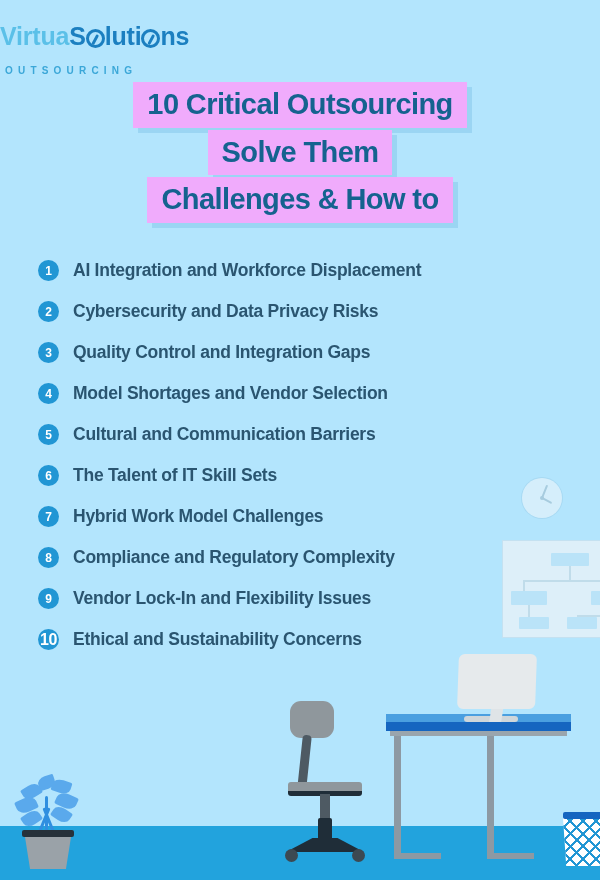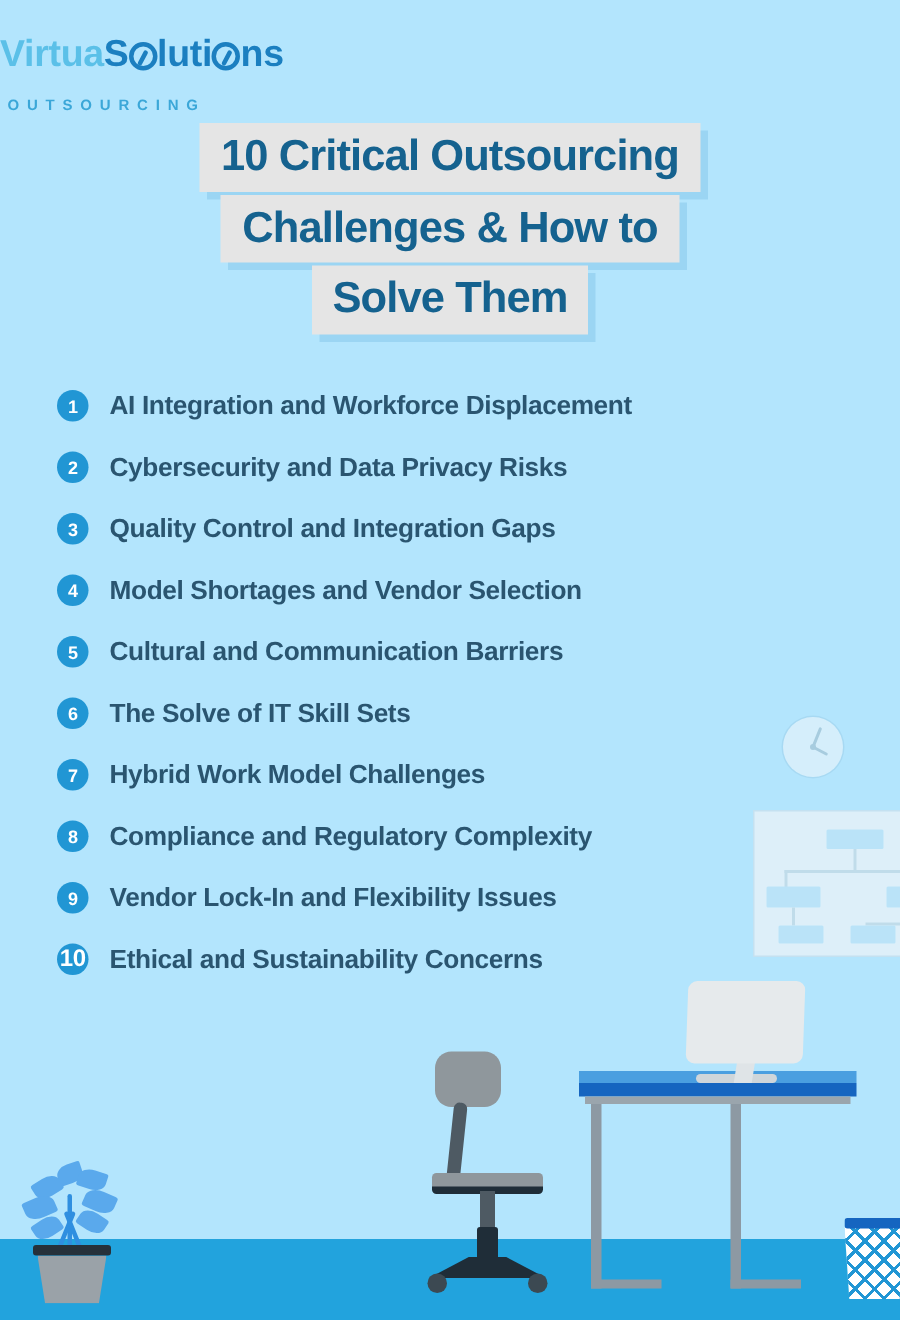--- a/index.html
+++ b/index.html
@@ -69,21 +69,21 @@
   
   .title-block {
     position:absolute;
     top:82px; left:0; right:0;
     text-align:center;
   }
   .title-row { margin-bottom:2px; line-height:0; }
   .title-line {
     display:inline-block;
     position:relative;
-    background:#e5e5e5;
+    background:#f0abfc;
     color:#15628f;
     font-size:29px;
     font-weight:bold;
     letter-spacing:-0.6px;
     line-height:1.06;
     padding:7px 14px 8px 14px;
     box-shadow:5px 5px 0 rgba(135,200,235,0.55);
   }
 
   
@@ -423,22 +423,22 @@
     <div class="pot-body"></div>
   </div>
 
   <div class="logo-wrap">
     <div class="logo-line"><span class="logo-virtua">Virtua</span><span class="logo-solutions">S</span><span class="logo-o-glyph"></span><span class="logo-solutions">luti</span><span class="logo-o-glyph"></span><span class="logo-solutions">ns</span></div>
     <div class="logo-tagline">OUTSOURCING</div>
   </div>
 
   <div class="title-block">
     <div class="title-row"><span class="title-line">10 Critical Outsourcing</span></div>
+    <div class="title-row"><span class="title-line">Solve Them</span></div>
     <div class="title-row"><span class="title-line">Challenges &amp; How to</span></div>
-    <div class="title-row"><span class="title-line">Solve Them</span></div>
   </div>
 
   <div class="list">
       <div class="list-item">
         <div class="num">1</div>
         <div class="item-label">AI Integration and Workforce Displacement</div>
       </div>
       <div class="list-item">
         <div class="num">2</div>
         <div class="item-label">Cybersecurity and Data Privacy Risks</div>
@@ -450,21 +450,21 @@
       <div class="list-item">
         <div class="num">4</div>
         <div class="item-label">Model Shortages and Vendor Selection</div>
       </div>
       <div class="list-item">
         <div class="num">5</div>
         <div class="item-label">Cultural and Communication Barriers</div>
       </div>
       <div class="list-item">
         <div class="num">6</div>
-        <div class="item-label">The Solve of IT Skill Sets</div>
+        <div class="item-label">The Talent of IT Skill Sets</div>
       </div>
       <div class="list-item">
         <div class="num">7</div>
         <div class="item-label">Hybrid Work Model Challenges</div>
       </div>
       <div class="list-item">
         <div class="num">8</div>
         <div class="item-label">Compliance and Regulatory Complexity</div>
       </div>
       <div class="list-item">

